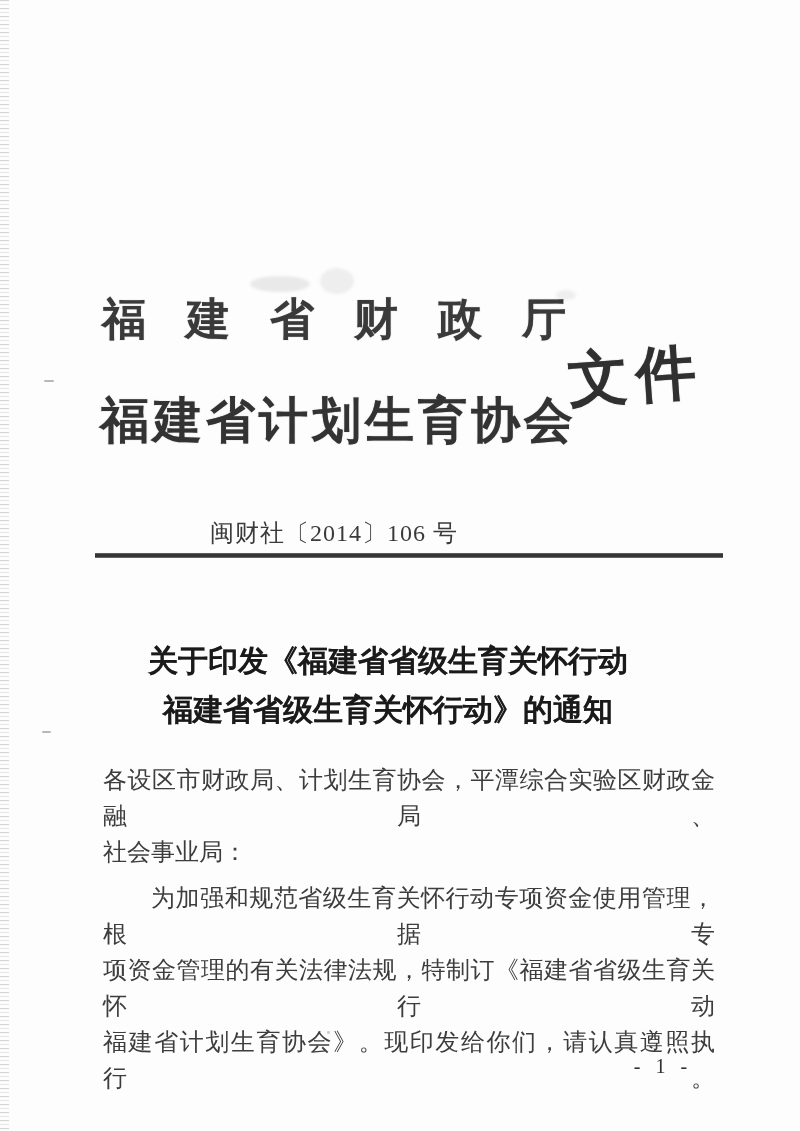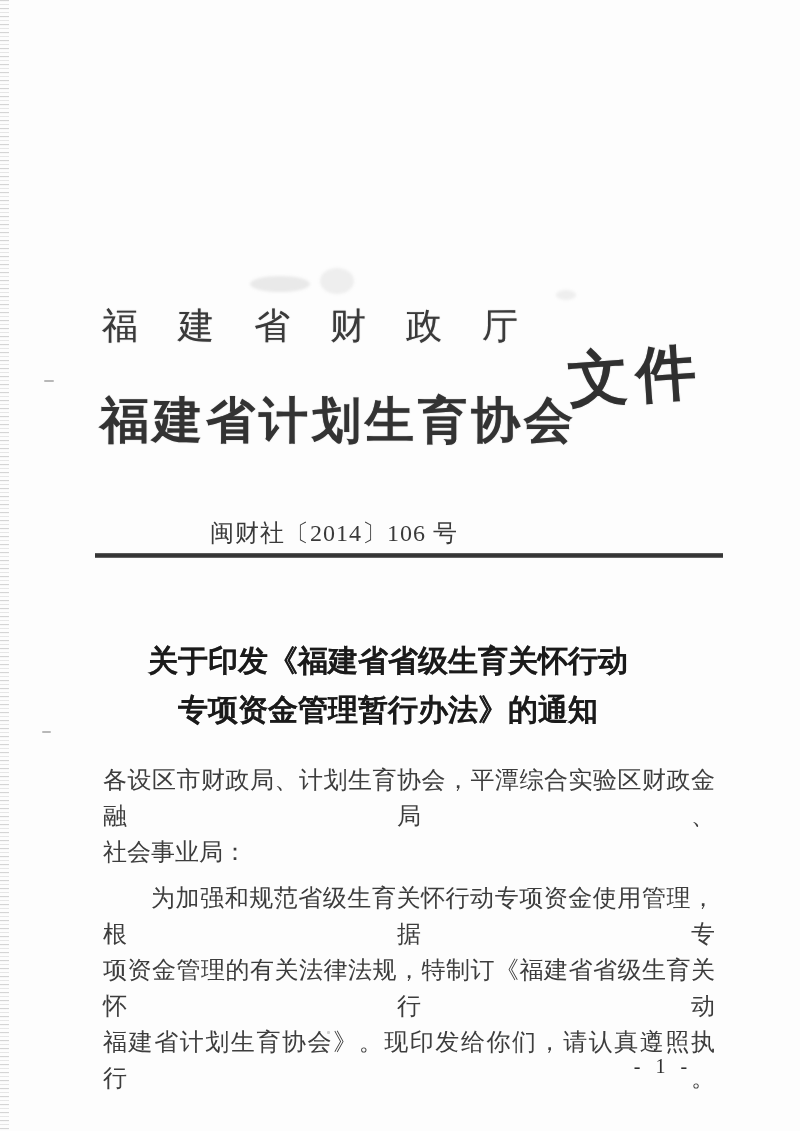--- a/index.html
+++ b/index.html
@@ -35,27 +35,26 @@
     filter: blur(1.5px);
   }
   .speck {
     position: absolute;
     background: #b8b8b8;
     border-radius: 1px;
   }
   .org-line1 {
     position: absolute;
     left: 102px; top: 290px;
-    font-size: 36px;
-    font-weight: normal;
+    font-size: 44px;
+    font-weight: bold;
     letter-spacing: 40px;
     color: #3a3a3a;
     white-space: nowrap;
     text-shadow: 0 0 1px rgba(60,60,60,0.55);
-    margin-top: 12px;
   }
   .org-line2 {
     position: absolute;
     left: 100px; top: 388px;
     font-size: 49px;
     font-weight: bold;
     letter-spacing: 4px;
     color: #333333;
     white-space: nowrap;
     text-shadow: 0 0 1px rgba(55,55,55,0.55);
@@ -145,21 +144,21 @@
   <div class="org-line1">福建省财政厅</div>
   <div class="org-line2">福建省计划生育协会</div>
   <div class="doc-type">文件</div>
 
   <div class="doc-number">闽财社〔2014〕106 号</div>
 
   <div class="rule"></div>
 
   <div class="title-block">
     <div>关于印发《福建省省级生育关怀行动</div>
-    <div>专项资金管理暂行办法》的通知</div>
+    <div>福建省省级生育关怀行动》的通知</div>
   </div>
 
   <div class="body-block">
     <div class="body-line">各设区市财政局、计划生育协会，平潭综合实验区财政金融局、</div>
     <div class="body-line last-left">社会事业局：</div>
     <div class="para-gap"></div>
     <div class="body-line indent">为加强和规范省级生育关怀行动专项资金使用管理，根据专</div>
     <div class="body-line">项资金管理的有关法律法规，特制订《福建省省级生育关怀行动</div>
     <div class="body-line">福建省计划生育协会》。现印发给你们，请认真遵照执行。</div>
   </div>

